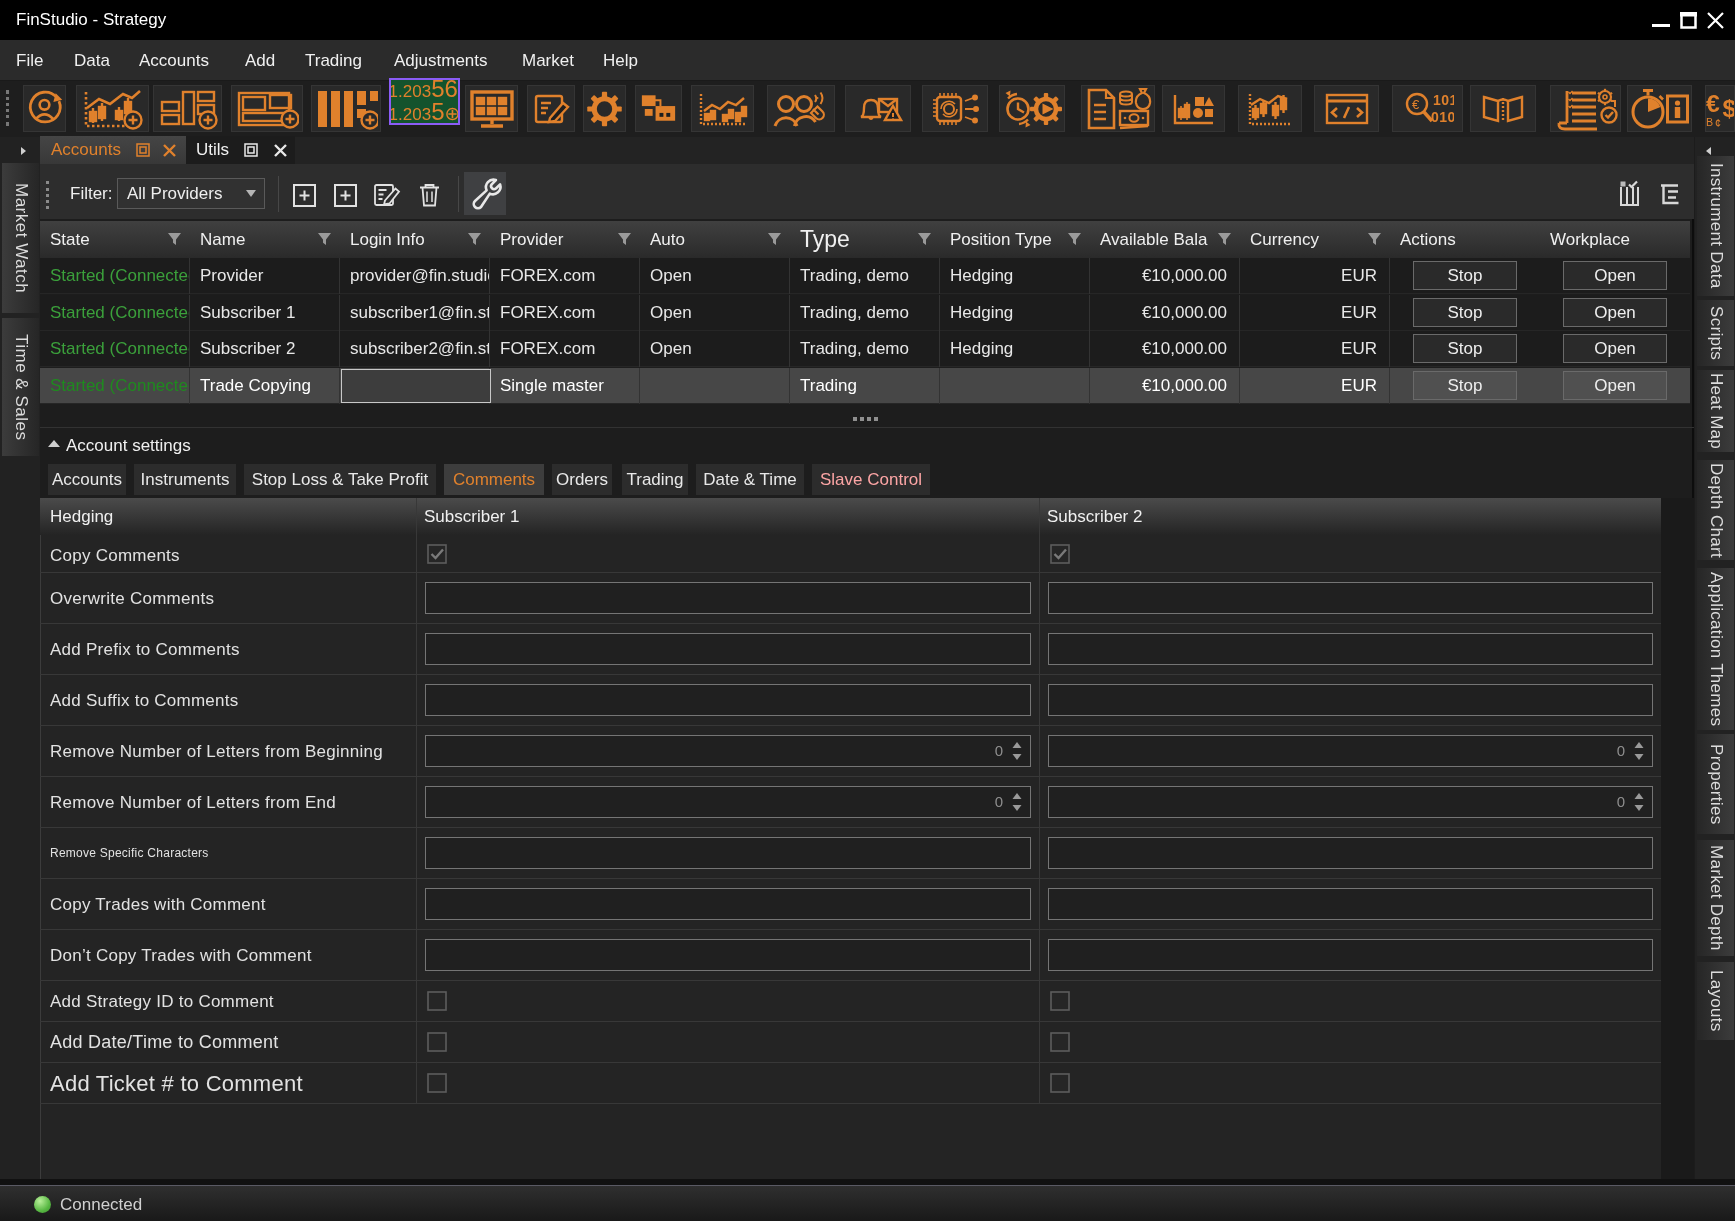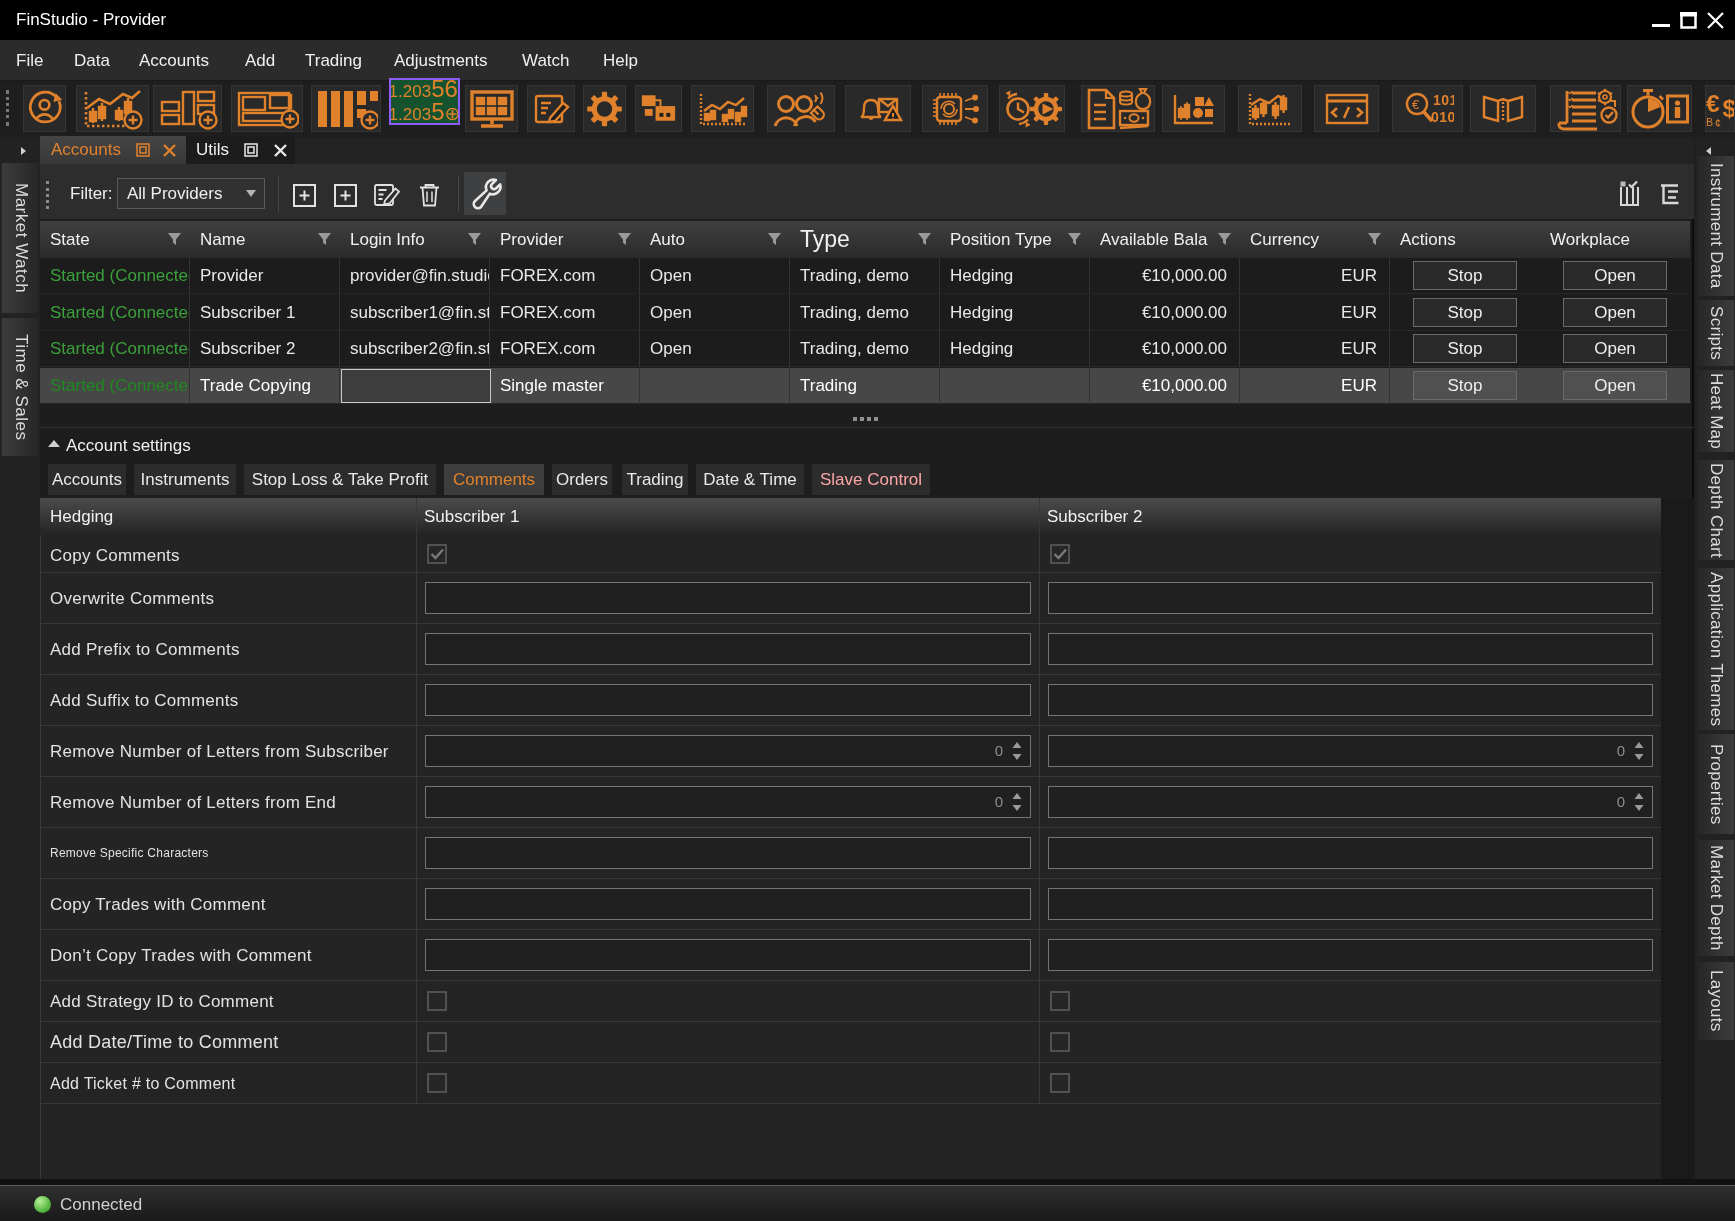--- a/index.html
+++ b/index.html
@@ -1,35 +1,35 @@
 <!DOCTYPE html>
 <html><head><meta charset="utf-8"><style>
 *{margin:0;padding:0;box-sizing:border-box}
 html,body{width:1735px;height:1221px;background:#1c1c1c;font-family:"Liberation Sans",sans-serif;overflow:hidden}
 .abs{position:absolute}
 </style></head>
 <body>
 <div class="abs" style="left:0px;top:0px;width:1735px;height:40px;background:#000"></div>
-<div class="abs" style="left:16px;top:9px;width:400px;height:22px;color:#fff;font-size:17px;line-height:22px">FinStudio - Provider</div>
+<div class="abs" style="left:16px;top:9px;width:400px;height:22px;color:#fff;font-size:17px;line-height:22px">FinStudio - Strategy</div>
 <div class="abs" style="left:1652px;top:24px;width:18px;height:3px;background:#fff"></div>
 <svg class="abs" style="left:1680px;top:12px" width="17" height="17">
     <rect x="1.5" y="1.5" width="14" height="14" fill="none" stroke="#fff" stroke-width="2.5"></rect>
     <rect x="0" y="0" width="17" height="4.5" fill="#fff"></rect>
   </svg>
 <svg class="abs" style="left:1707px;top:12px" width="17" height="17">
     <path d="M1,1 L16,16 M16,1 L1,16" stroke="#fff" stroke-width="2.2"></path>
   </svg>
 <div class="abs" style="left:0px;top:40px;width:1735px;height:41px;background:#2b2b2b;border-bottom:1px solid #1a1a1a"></div>
 <div class="abs" style="left:16px;top:50px;width:120px;height:22px;color:#f0f0f0;font-size:17px;line-height:22px;width:auto">File</div>
 <div class="abs" style="left:74px;top:50px;width:120px;height:22px;color:#f0f0f0;font-size:17px;line-height:22px;width:auto">Data</div>
 <div class="abs" style="left:139px;top:50px;width:120px;height:22px;color:#f0f0f0;font-size:17px;line-height:22px;width:auto">Accounts</div>
 <div class="abs" style="left:245px;top:50px;width:120px;height:22px;color:#f0f0f0;font-size:17px;line-height:22px;width:auto">Add</div>
 <div class="abs" style="left:305px;top:50px;width:120px;height:22px;color:#f0f0f0;font-size:17px;line-height:22px;width:auto">Trading</div>
 <div class="abs" style="left:394px;top:50px;width:120px;height:22px;color:#f0f0f0;font-size:17px;line-height:22px;width:auto">Adjustments</div>
-<div class="abs" style="left:522px;top:50px;width:120px;height:22px;color:#f0f0f0;font-size:17px;line-height:22px;width:auto">Watch</div>
+<div class="abs" style="left:522px;top:50px;width:120px;height:22px;color:#f0f0f0;font-size:17px;line-height:22px;width:auto">Market</div>
 <div class="abs" style="left:603px;top:50px;width:120px;height:22px;color:#f0f0f0;font-size:17px;line-height:22px;width:auto">Help</div>
 <div class="abs" style="left:0px;top:81px;width:1735px;height:56px;background:#1e1e1e"></div>
 <div class="abs" style="left:6px;top:90px;width:4px;height:36px;border-left:3px dotted #777"></div>
 <div class="abs" style="left:23px;top:85px;width:43px;height:47px;background:#292929;border:1px solid #353535;display:flex;align-items:center;justify-content:center;overflow:hidden">
     <svg width="44" height="44" viewBox="0 0 44 44" fill="none" stroke="#e0812c" stroke-width="2.4">
       <path d="M35 9.5 A16 16 0 1 0 37.5 13.5" stroke-width="3"></path>
       <path d="M31.5 14.5 L34 5 L41 12 Z" fill="#e0812c" stroke="none"></path>
       <circle cx="22" cy="17.5" r="5.2" stroke-width="2.8"></circle>
       <path d="M12.5 33 q9.5 -10.5 19 0" stroke-width="2.8"></path>
     </svg>
@@ -507,21 +507,21 @@
 <div class="abs" style="left:1048px;top:582px;width:605px;height:32px;background:#202020;border:1px solid #757575;"></div>
 <div class="abs" style="left:40px;top:624px;width:1621px;height:51px;border-bottom:1px solid #383838"></div>
 <div class="abs" style="left:50px;top:624px;width:360px;height:51px;color:#e2e2e2;font-size:17px;letter-spacing:0.25px;line-height:51px">Add Prefix to Comments</div>
 <div class="abs" style="left:425px;top:633px;width:606px;height:32px;background:#202020;border:1px solid #757575;"></div>
 <div class="abs" style="left:1048px;top:633px;width:605px;height:32px;background:#202020;border:1px solid #757575;"></div>
 <div class="abs" style="left:40px;top:675px;width:1621px;height:51px;border-bottom:1px solid #383838"></div>
 <div class="abs" style="left:50px;top:675px;width:360px;height:51px;color:#e2e2e2;font-size:17px;letter-spacing:0.25px;line-height:51px">Add Suffix to Comments</div>
 <div class="abs" style="left:425px;top:684px;width:606px;height:32px;background:#202020;border:1px solid #757575;"></div>
 <div class="abs" style="left:1048px;top:684px;width:605px;height:32px;background:#202020;border:1px solid #757575;"></div>
 <div class="abs" style="left:40px;top:726px;width:1621px;height:51px;border-bottom:1px solid #383838"></div>
-<div class="abs" style="left:50px;top:726px;width:360px;height:51px;color:#e2e2e2;font-size:17px;letter-spacing:0.25px;line-height:51px">Remove Number of Letters from Subscriber</div>
+<div class="abs" style="left:50px;top:726px;width:360px;height:51px;color:#e2e2e2;font-size:17px;letter-spacing:0.25px;line-height:51px">Remove Number of Letters from Beginning</div>
 <div class="abs" style="left:425px;top:735px;width:606px;height:32px;background:#202020;border:1px solid #757575;">
     <div style="position:absolute;right:27px;top:0;color:#8f8f8f;font-size:15px;line-height:30px">0</div>
     <svg style="position:absolute;right:8px;top:6px" width="10" height="19">
       <path d="M5 0 L9.5 6 L0.5 6 Z" fill="#9a9a9a"></path>
       <path d="M0.5 12 L9.5 12 L5 18 Z" fill="#9a9a9a"></path>
     </svg>
   </div>
 <div class="abs" style="left:1048px;top:735px;width:605px;height:32px;background:#202020;border:1px solid #757575;">
     <div style="position:absolute;right:27px;top:0;color:#8f8f8f;font-size:15px;line-height:30px">0</div>
     <svg style="position:absolute;right:8px;top:6px" width="10" height="19">
@@ -567,21 +567,21 @@
   </svg>
 <div class="abs" style="left:40px;top:1022px;width:1621px;height:41px;border-bottom:1px solid #383838"></div>
 <div class="abs" style="left:50px;top:1022px;width:360px;height:41px;color:#e2e2e2;font-size:18px;letter-spacing:0.25px;line-height:41px">Add Date/Time to Comment</div>
 <svg class="abs" style="left:427px;top:1032px" width="20" height="20">
     <rect x="1" y="1" width="18" height="18" fill="#262626" stroke="#5d5d5d" stroke-width="1.6"></rect>
   </svg>
 <svg class="abs" style="left:1050px;top:1032px" width="20" height="20">
     <rect x="1" y="1" width="18" height="18" fill="#262626" stroke="#5d5d5d" stroke-width="1.6"></rect>
   </svg>
 <div class="abs" style="left:40px;top:1063px;width:1621px;height:41px;border-bottom:1px solid #383838"></div>
-<div class="abs" style="left:50px;top:1063px;width:360px;height:41px;color:#e2e2e2;font-size:16px;letter-spacing:0.25px;line-height:41px">Add Ticket # to Comment</div>
+<div class="abs" style="left:50px;top:1063px;width:360px;height:41px;color:#e2e2e2;font-size:22px;letter-spacing:0.25px;line-height:41px">Add Ticket # to Comment</div>
 <svg class="abs" style="left:427px;top:1073px" width="20" height="20">
     <rect x="1" y="1" width="18" height="18" fill="#262626" stroke="#5d5d5d" stroke-width="1.6"></rect>
   </svg>
 <svg class="abs" style="left:1050px;top:1073px" width="20" height="20">
     <rect x="1" y="1" width="18" height="18" fill="#262626" stroke="#5d5d5d" stroke-width="1.6"></rect>
   </svg>
 <div class="abs" style="left:416px;top:498px;width:1px;height:606px;background:#383838"></div>
 <div class="abs" style="left:1039px;top:498px;width:1px;height:606px;background:#383838"></div>
 <div class="abs" style="left:1661px;top:498px;width:33px;height:681px;background:#1a1a1a"></div>
 <div class="abs" style="left:0px;top:1179px;width:1735px;height:6px;background:#111"></div>

